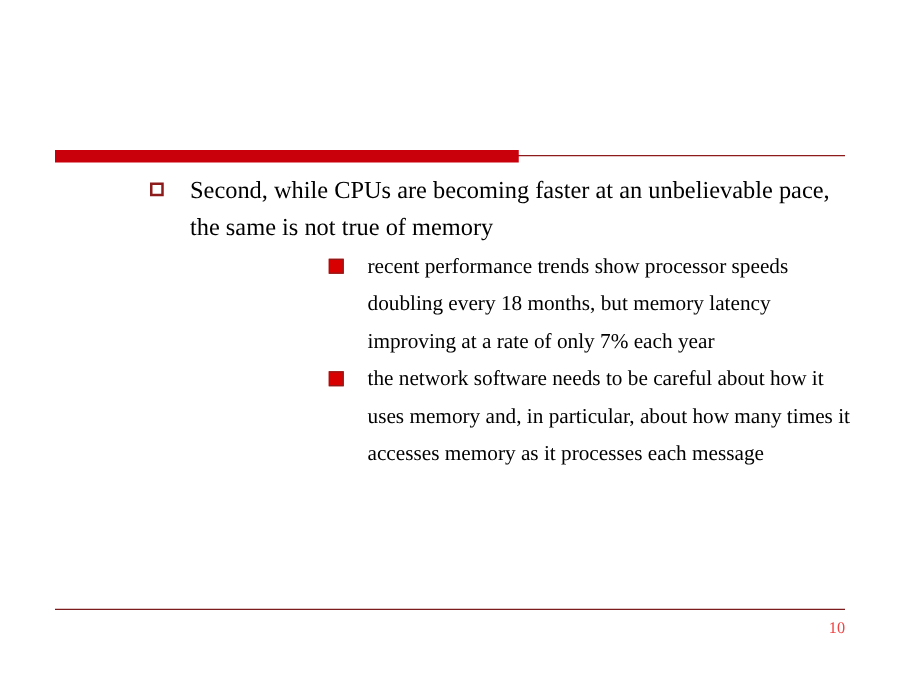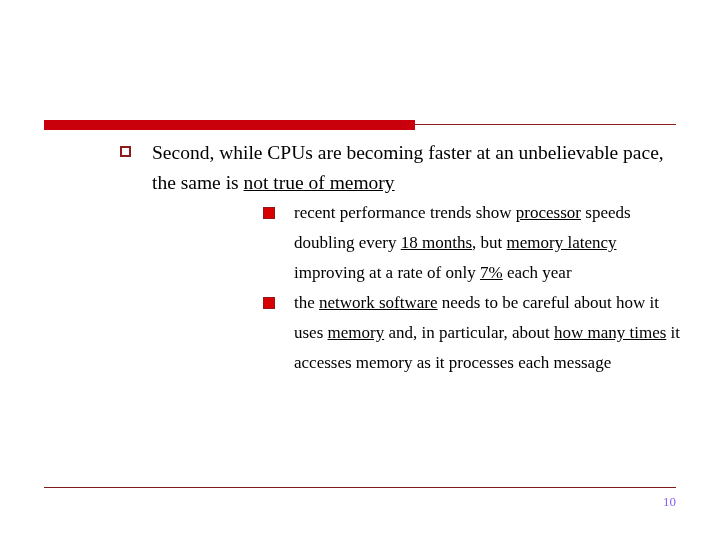--- a/index.html
+++ b/index.html
@@ -101,40 +101,40 @@
     left: 111px;
     top: 9px;
     width: 12px;
     height: 12px;
     background: #d80000;
     border: 1px solid #8e1b1b;
     box-sizing: border-box;
   }
 
   .txt { display: inline; }
-  .u { text-decoration: underline; }
+  .u { }
 
   
   .footer-rule {
     position: absolute;
     left: 44px;
     top: 487px;
     width: 632px;
     height: 1px;
     background: #7d1c1c;
   }
   .slide-number {
     position: absolute;
     left: 600px;
     top: 494px;
     width: 76px;
     text-align: right;
     font-size: 13px;
     line-height: 16px;
-    color: #8b5cf6;
+    color: #ef4444;
   }
 </style>
 </head>
 <body>
 
 <div class="slide">
 
   <div class="header-rule">
     <div class="thin-line"></div>
     <div class="thick-bar"></div>

